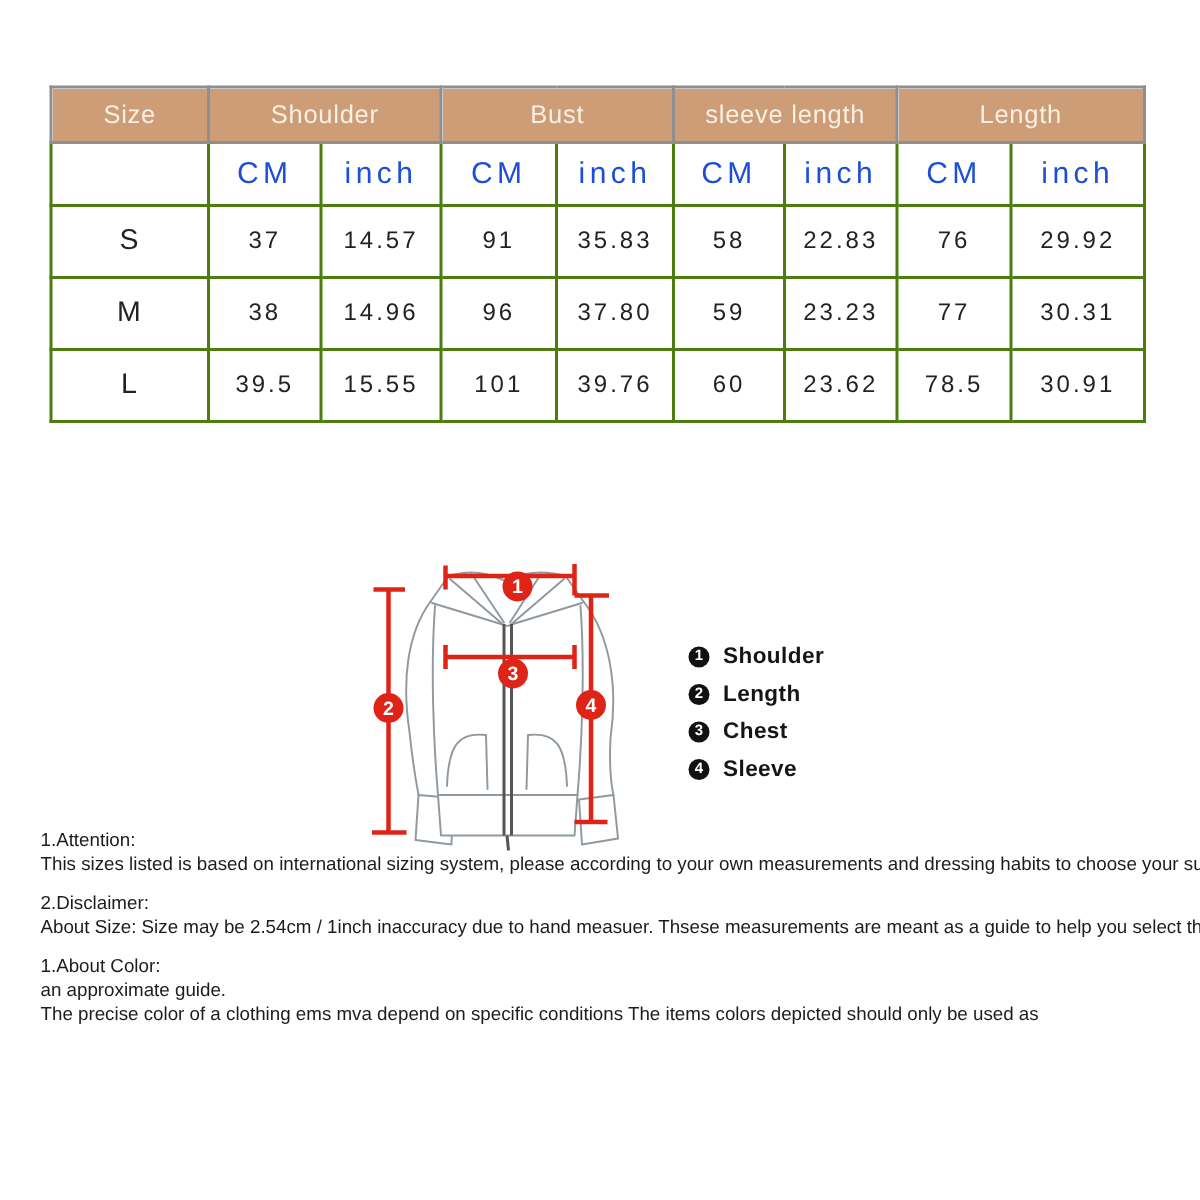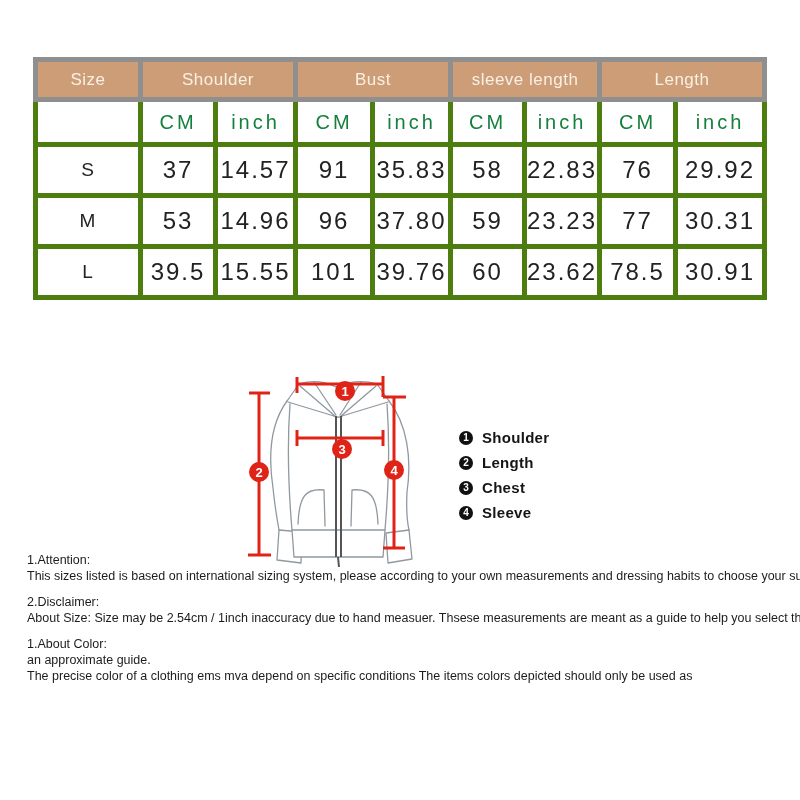--- a/index.html
+++ b/index.html
@@ -10,29 +10,29 @@
   }
   .page{position:absolute;inset:0;background:#fff;}
 
   
   table.size-table{
     position:absolute;left:33px;top:57px;
     width:729px;border-collapse:collapse;table-layout:fixed;
     color:#2d2d2d;
   }
   table.size-table th,table.size-table td{
-    border:5px solid #4d7c0f;text-align:center;vertical-align:middle;
+    border:2px solid #4d7c0f;text-align:center;vertical-align:middle;
     padding:0;font-weight:normal;overflow:hidden;white-space:nowrap;
   }
   tr.group-row th{
     height:35px;background:#cd9d77;color:#f8f0e3;
     font-size:17px;letter-spacing:.5px;border-color:#8f8f8f;
   }
-  tr.unit-row td{height:40px;font-size:20px;letter-spacing:3px;color:#15803d;}
-  tr.data-row td{height:46px;font-size:24px;letter-spacing:2px;color:#222;}
+  tr.unit-row td{height:40px;font-size:20px;letter-spacing:3px;color:#1d4ed8;}
+  tr.data-row td{height:46px;font-size:16px;letter-spacing:2px;color:#222;}
   tr.data-row td.size-cell{font-size:19px;letter-spacing:1px;}
 
   
   .diagram-svg{position:absolute;left:238px;top:368px;}
 
   .legend{position:absolute;left:459px;top:425px;}
   .legend-row{display:flex;align-items:center;height:25px;}
   .bullet{
     display:inline-flex;align-items:center;justify-content:center;
     width:14px;height:14px;border-radius:50%;background:#111;
@@ -88,21 +88,21 @@
         <td>14.57</td>
         <td>91</td>
         <td>35.83</td>
         <td>58</td>
         <td>22.83</td>
         <td>76</td>
         <td>29.92</td>
       </tr>
       <tr class="data-row">
         <td class="size-cell">M</td>
-        <td>53</td>
+        <td>38</td>
         <td>14.96</td>
         <td>96</td>
         <td>37.80</td>
         <td>59</td>
         <td>23.23</td>
         <td>77</td>
         <td>30.31</td>
       </tr>
       <tr class="data-row">
         <td class="size-cell">L</td>

